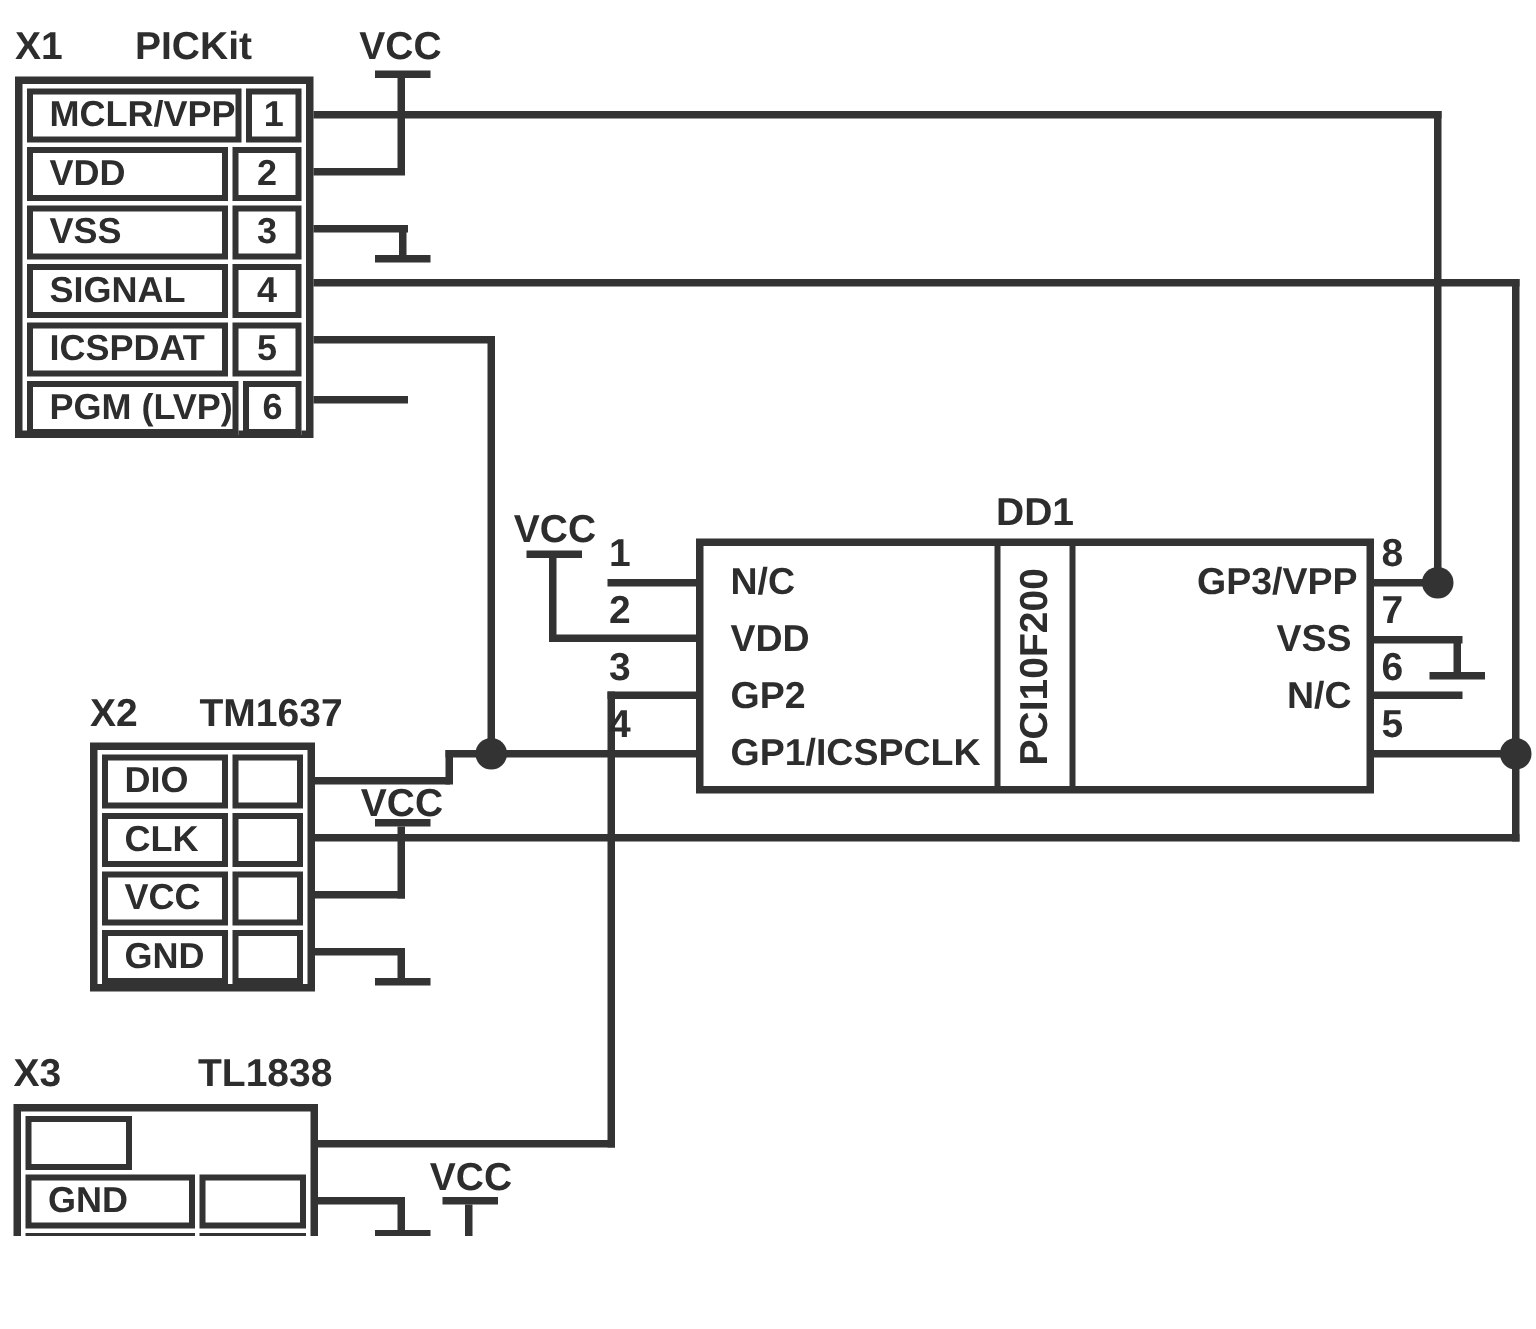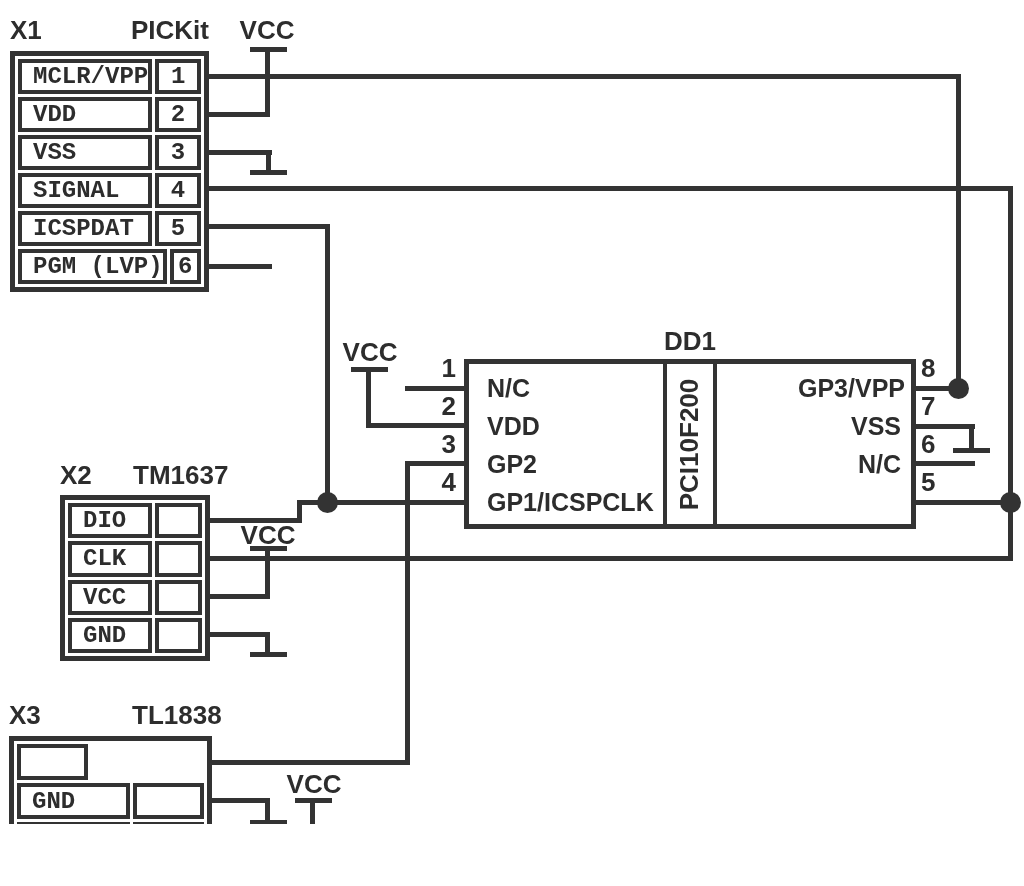--- a/index.html
+++ b/index.html
@@ -8,27 +8,27 @@
     font-family:"Liberation Sans","DejaVu Sans",sans-serif;
     color:#2d2d2d; overflow:hidden;
   }
   
   .wire { position:absolute; background:#333333; }
   .dot  { position:absolute; width:21px; height:21px; border-radius:50%; background:#333333; }
   .bar  { position:absolute; background:#333333; }
   
   .lbl { position:absolute; font-weight:700; white-space:nowrap; font-size:26px; line-height:28px; }
   .center { text-align:center; }
-  .right  { text-align:right; }
+  .right  { text-align:left; }
   
   .conn { position:absolute; border:5px solid #333333; background:#ffffff;
           display:flex; flex-direction:column; gap:3px; padding:3px; box-sizing:border-box; }
   .crow { display:flex; gap:3px; flex:1; }
   .cell { border:4px solid #333333; background:#ffffff; display:flex; align-items:center;
-          font-weight:700; font-size:24px; white-space:nowrap; box-sizing:border-box;font-family:Liberation Mono, monospace; }
+          font-weight:700; font-size:24px; white-space:nowrap; box-sizing:border-box; }
   .cell.name { flex:1; padding-left:11px; }
   .cell.num  { justify-content:center; }
   .x1 .cell.num { width:46px; }
   .x2 .cell.num { width:47px; }
   .x3 .cell.num { width:71px; }
   
   .ic { position:absolute; border:5px solid #333333; background:#ffffff; box-sizing:border-box; }
   .ic .divider { position:absolute; top:0; width:4px; height:160px; background:#333333; }
   .ic .pname { position:absolute; font-weight:700; font-size:25px; line-height:30px; white-space:nowrap; }
   .partstrip { position:absolute; left:198px; top:0; width:46px; height:160px;

